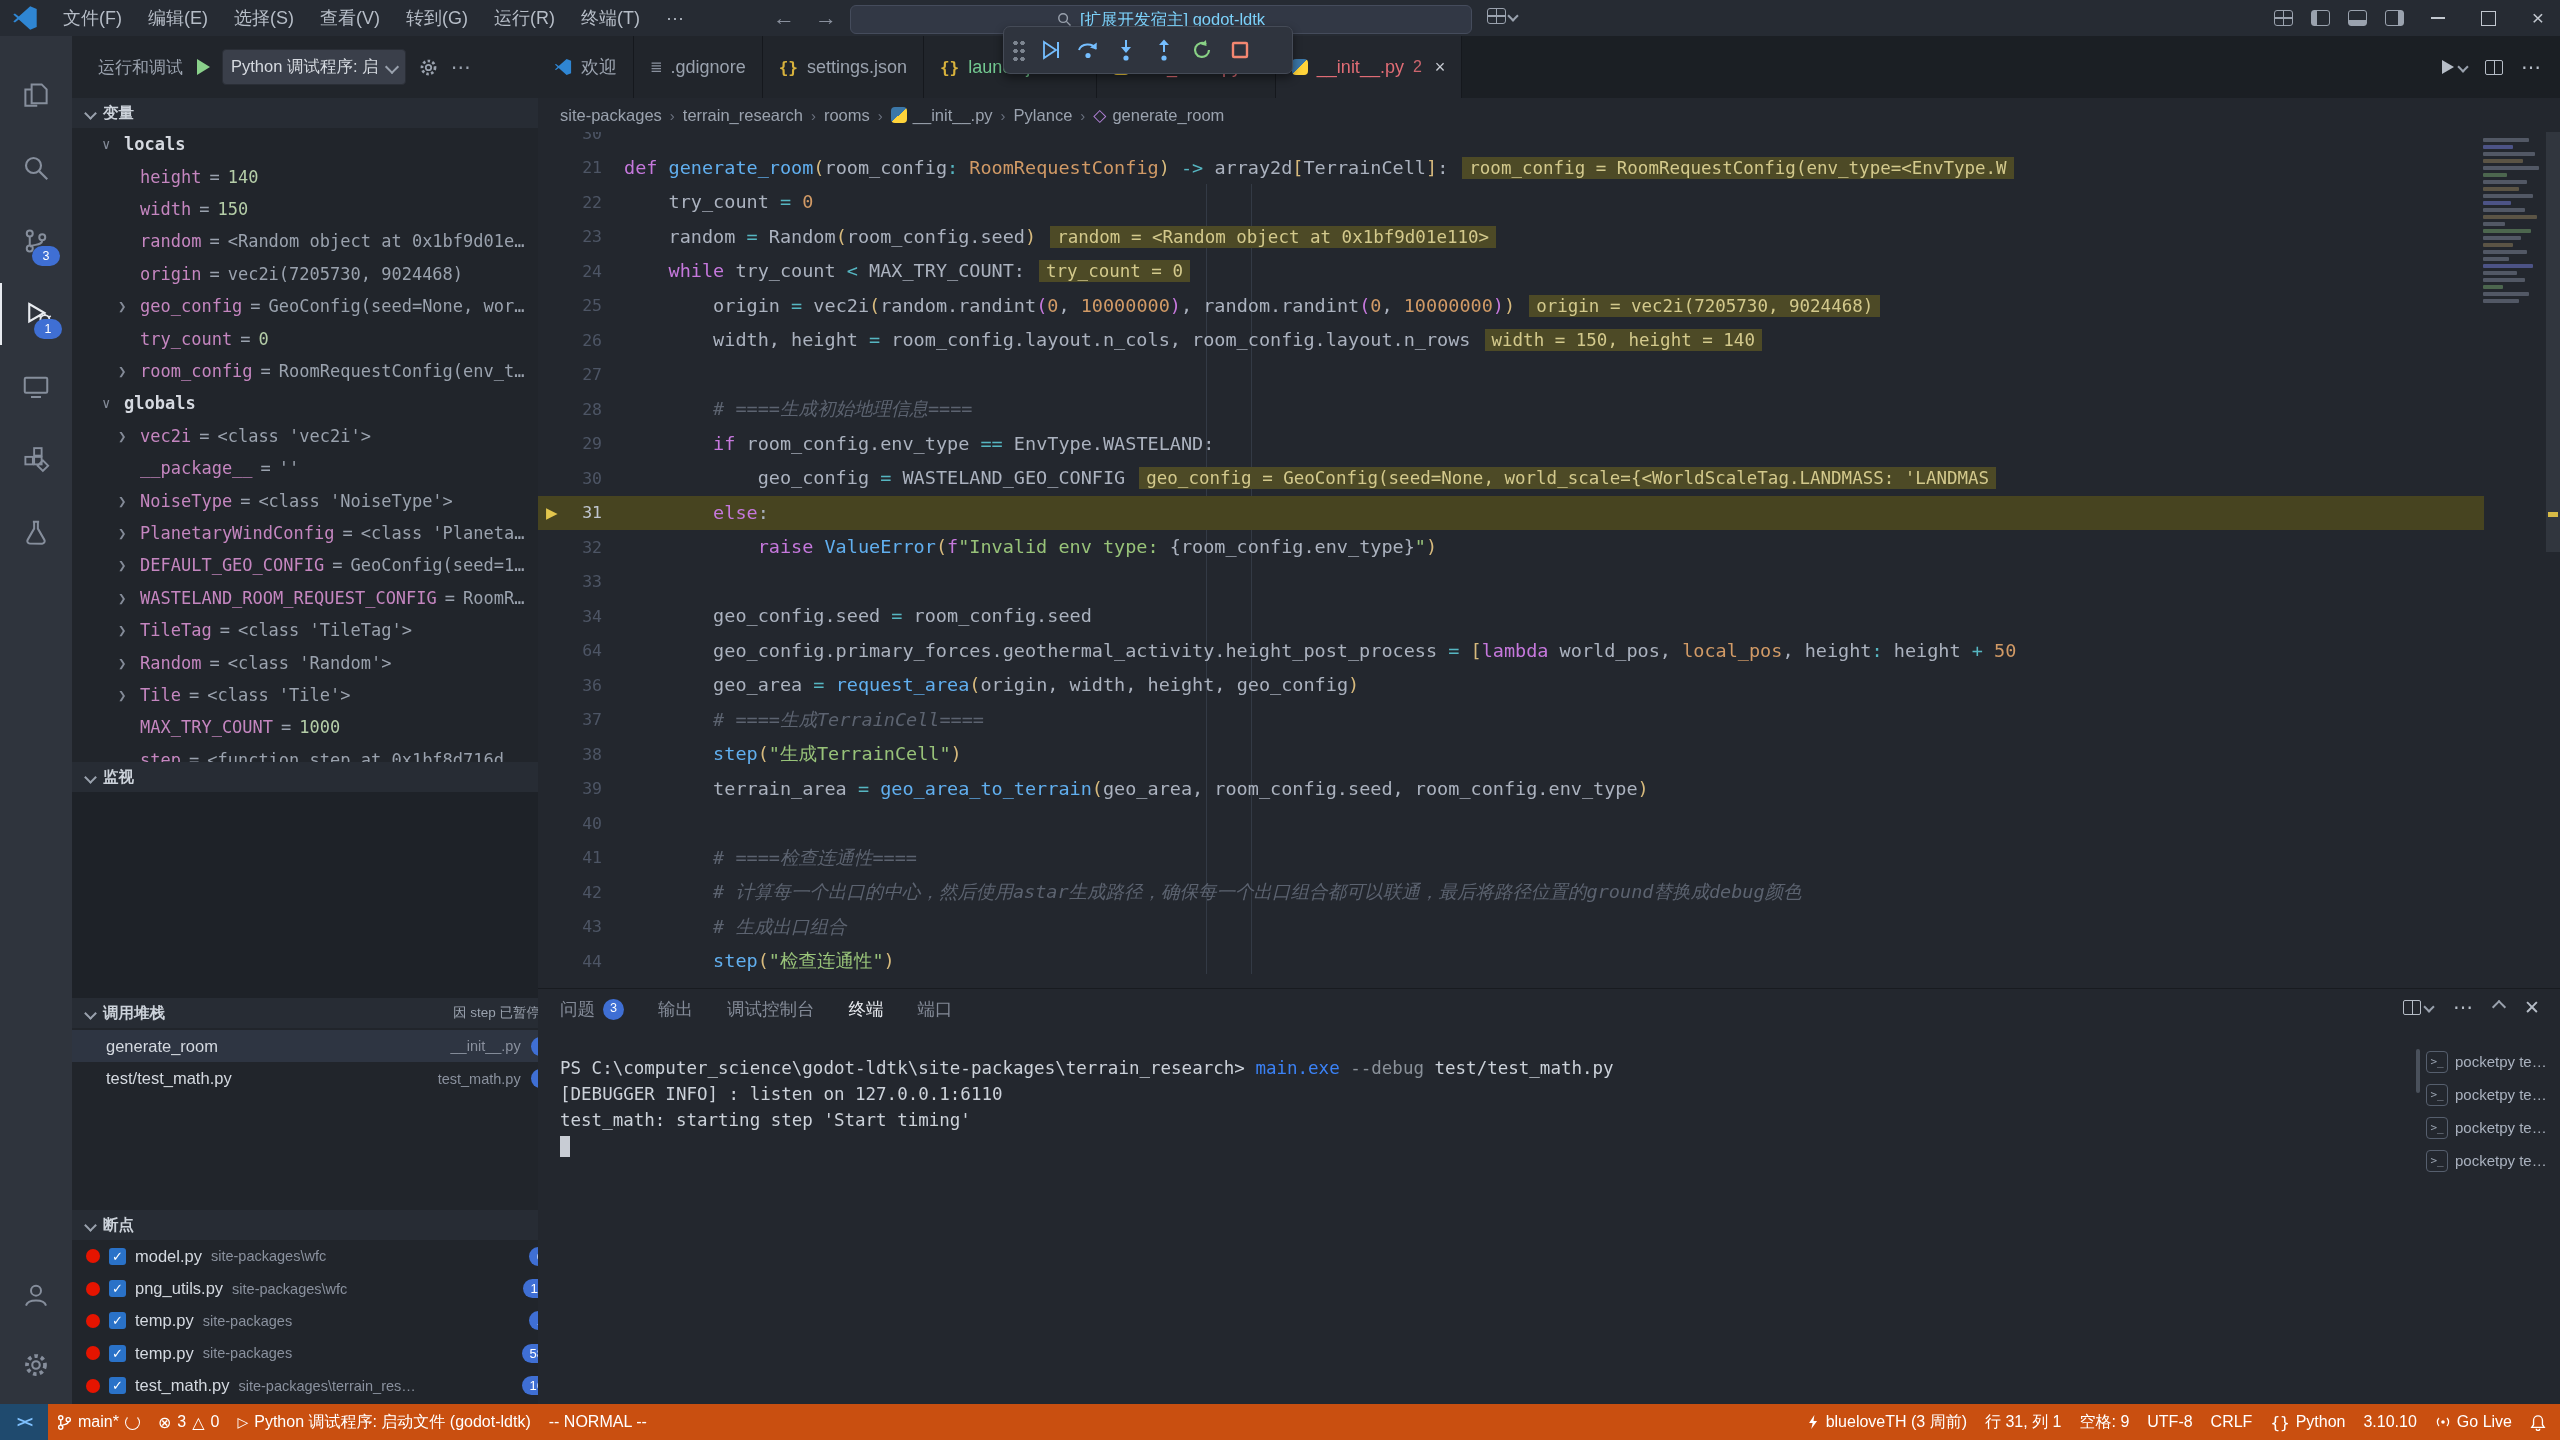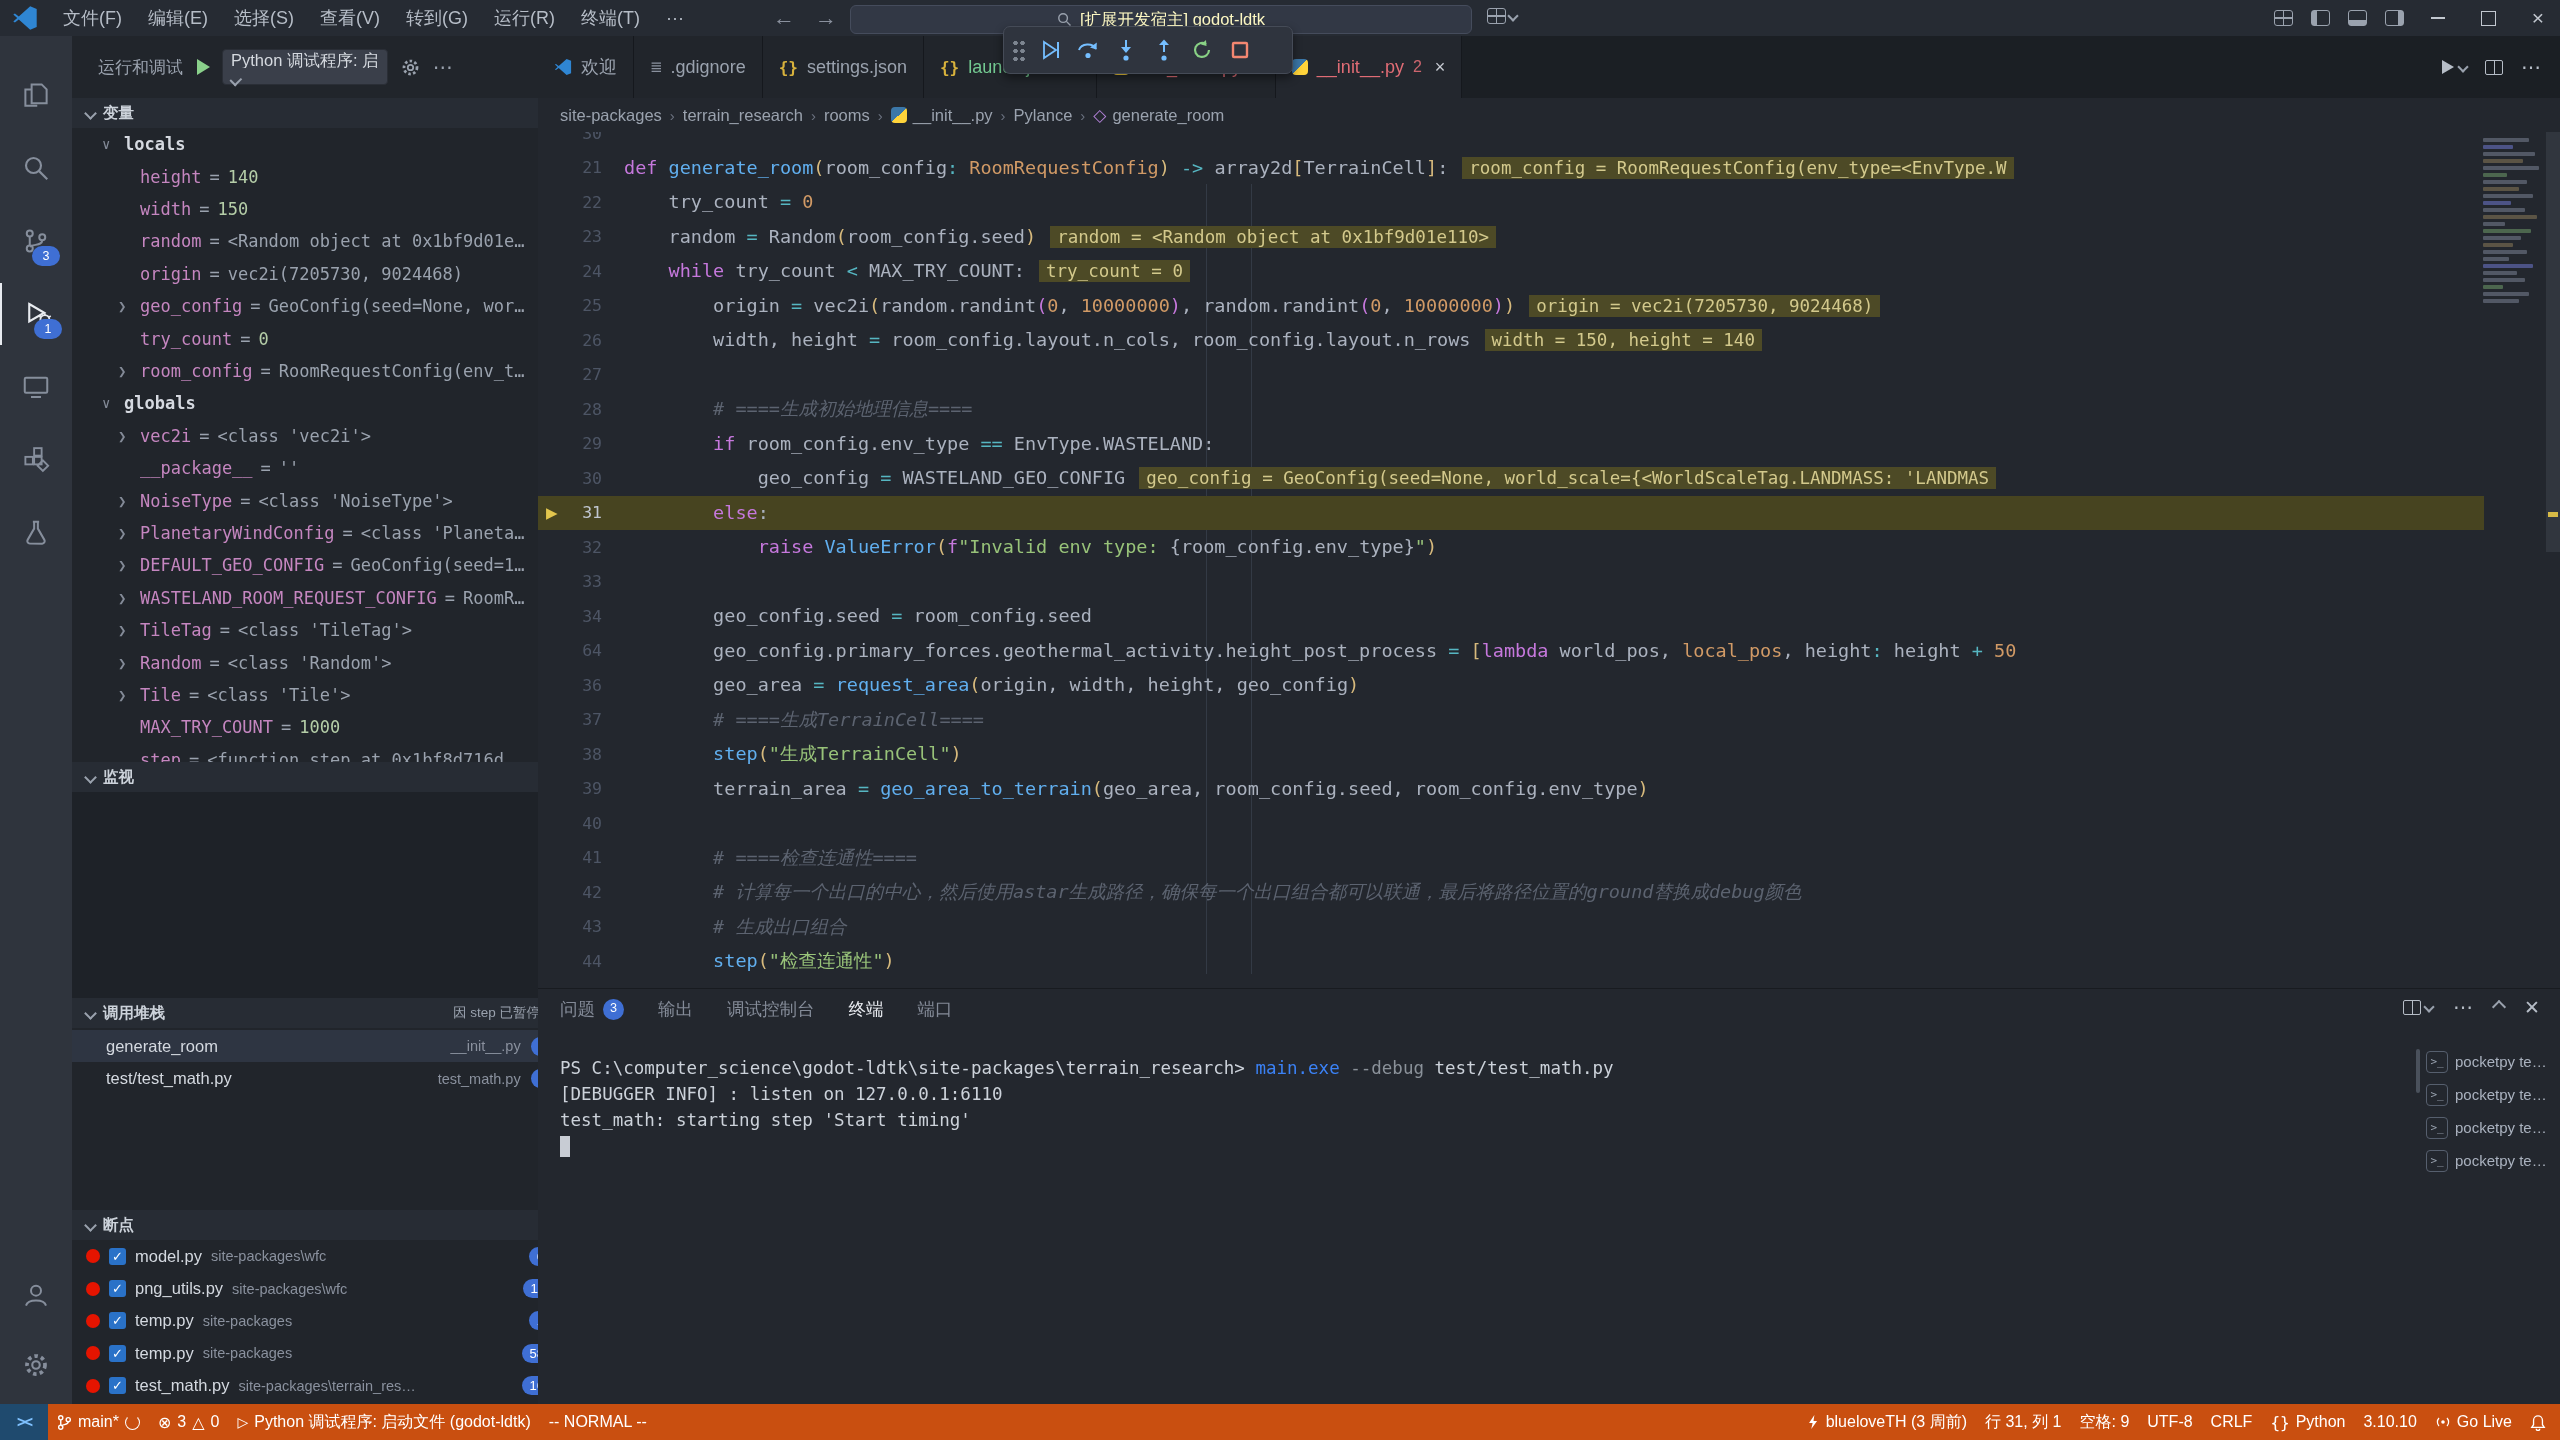--- a/index.html
+++ b/index.html
@@ -6,21 +6,21 @@
   #root{position:relative;width:2560px;height:1440px;overflow:hidden;background:#23272e;
         font-family:"Liberation Sans",sans-serif;color:#aab2bf;font-size:18px;}
   .abs{position:absolute;}
   svg{display:block;}
   
   #titlebar{left:0;top:0;width:2560px;height:36px;background:#262b33;display:flex;align-items:center;z-index:30;}
   #vslogo{width:26px;height:26px;margin:0 12px 0 12px;}
   .menu-item{padding:0 13px;height:36px;line-height:36px;color:#b6bdc7;font-size:18px;cursor:default;}
   .nav-arrow{color:#8a919e;font-size:22px;padding:0 10px;}
   #cmdcenter{position:absolute;left:850px;top:5px;width:620px;height:27px;background:#323845;border:1px solid #454c5c;
-             border-radius:6px;display:flex;align-items:center;justify-content:center;color:#fef9c3;font-size:16.5px;gap:8px;}
+             border-radius:6px;display:flex;align-items:center;justify-content:center;color:#7dd3fc;font-size:16.5px;gap:8px;}
   #remote-tool{position:absolute;left:1487px;top:8px;color:#8a919e;font-size:15px;display:flex;gap:3px;align-items:center;}
   #tb-right{position:absolute;right:0;top:0;height:36px;display:flex;align-items:center;gap:6px;}
   .lay-ico{width:17px;height:14px;border:1.6px solid #9aa2ae;border-radius:3px;position:relative;margin:0 6px;}
   .lay-ico.l::before{content:"";position:absolute;left:0;top:0;bottom:0;width:5px;background:#9aa2ae;}
   .lay-ico.r::before{content:"";position:absolute;right:0;top:0;bottom:0;width:5px;background:#9aa2ae;}
   .lay-ico.b::before{content:"";position:absolute;left:0;right:0;bottom:0;height:5px;background:#9aa2ae;}
   .lay-ico.grid::before{content:"";position:absolute;left:45%;top:0;bottom:0;width:1.6px;background:#9aa2ae;}
   .lay-ico.grid::after{content:"";position:absolute;top:45%;left:0;right:0;height:1.6px;background:#9aa2ae;}
   .win-btn{width:44px;height:36px;display:flex;align-items:center;justify-content:center;color:#c2c8d0;font-size:17px;}
   .win-box{width:13px;height:13px;border:1.5px solid #c2c8d0;}
@@ -29,21 +29,21 @@
   #dbgbar{left:1003px;top:26px;width:272px;height:46px;background:#2f343e;border:1px solid #454b57;border-radius:7px;
           z-index:60;display:flex;align-items:center;box-shadow:0 4px 10px rgba(0,0,0,.45);padding:0 8px;gap:6px;}
   .grip{width:14px;height:22px;margin-right:2px;background:
     radial-gradient(circle 2px, #7d8590 2px, transparent 2.5px) 0 0/7px 8px repeat;}
   .dbtn{width:32px;height:34px;display:flex;align-items:center;justify-content:center;border-radius:5px;}
   .blue{color:#75beff;} .green{color:#89d185;} .red{color:#f48771;}
   
   #runbar{left:72px;top:36px;width:466px;height:62px;background:#21252b;display:flex;align-items:center;z-index:5;}
   #runbar .title{margin-left:26px;font-size:17px;color:#9aa2ae;white-space:nowrap;}
   #runcfg{margin-left:12px;height:34px;background:#3a3f4a;border:1px solid #2a2e36;border-radius:4px;display:flex;
-          align-items:flex-start;padding:0 8px;gap:8px;max-width:232px;flex-direction:column;}
+          align-items:center;padding:0 8px;gap:8px;max-width:232px;}
   #runcfg .lbl{color:#d6dae0;font-size:16.5px;white-space:nowrap;overflow:hidden;max-width:185px;}
   .play{width:0;height:0;border-left:13px solid #8ad18b;border-top:8px solid transparent;border-bottom:8px solid transparent;}
   .chev{width:8px;height:8px;border-left:2px solid #9aa2ae;border-bottom:2px solid #9aa2ae;transform:rotate(-45deg);display:inline-block;}
   .chev.up{transform:rotate(135deg);}
   
   #tabsbar{left:538px;top:36px;width:2022px;height:62px;background:#1b1f24;display:flex;align-items:stretch;z-index:5;}
   .tab{display:flex;align-items:center;gap:9px;padding:0 16px;background:#21252b;border-right:1px solid #15181d;
        font-size:18px;color:#8a919e;white-space:nowrap;}
   .tab.active{background:#23272e;color:#d4d9e0;}
   .tab .lab.dim{color:#9aa2ae;} .tab .lab.green{color:#73c991;} .tab .lab.red{color:#e06c75;}

